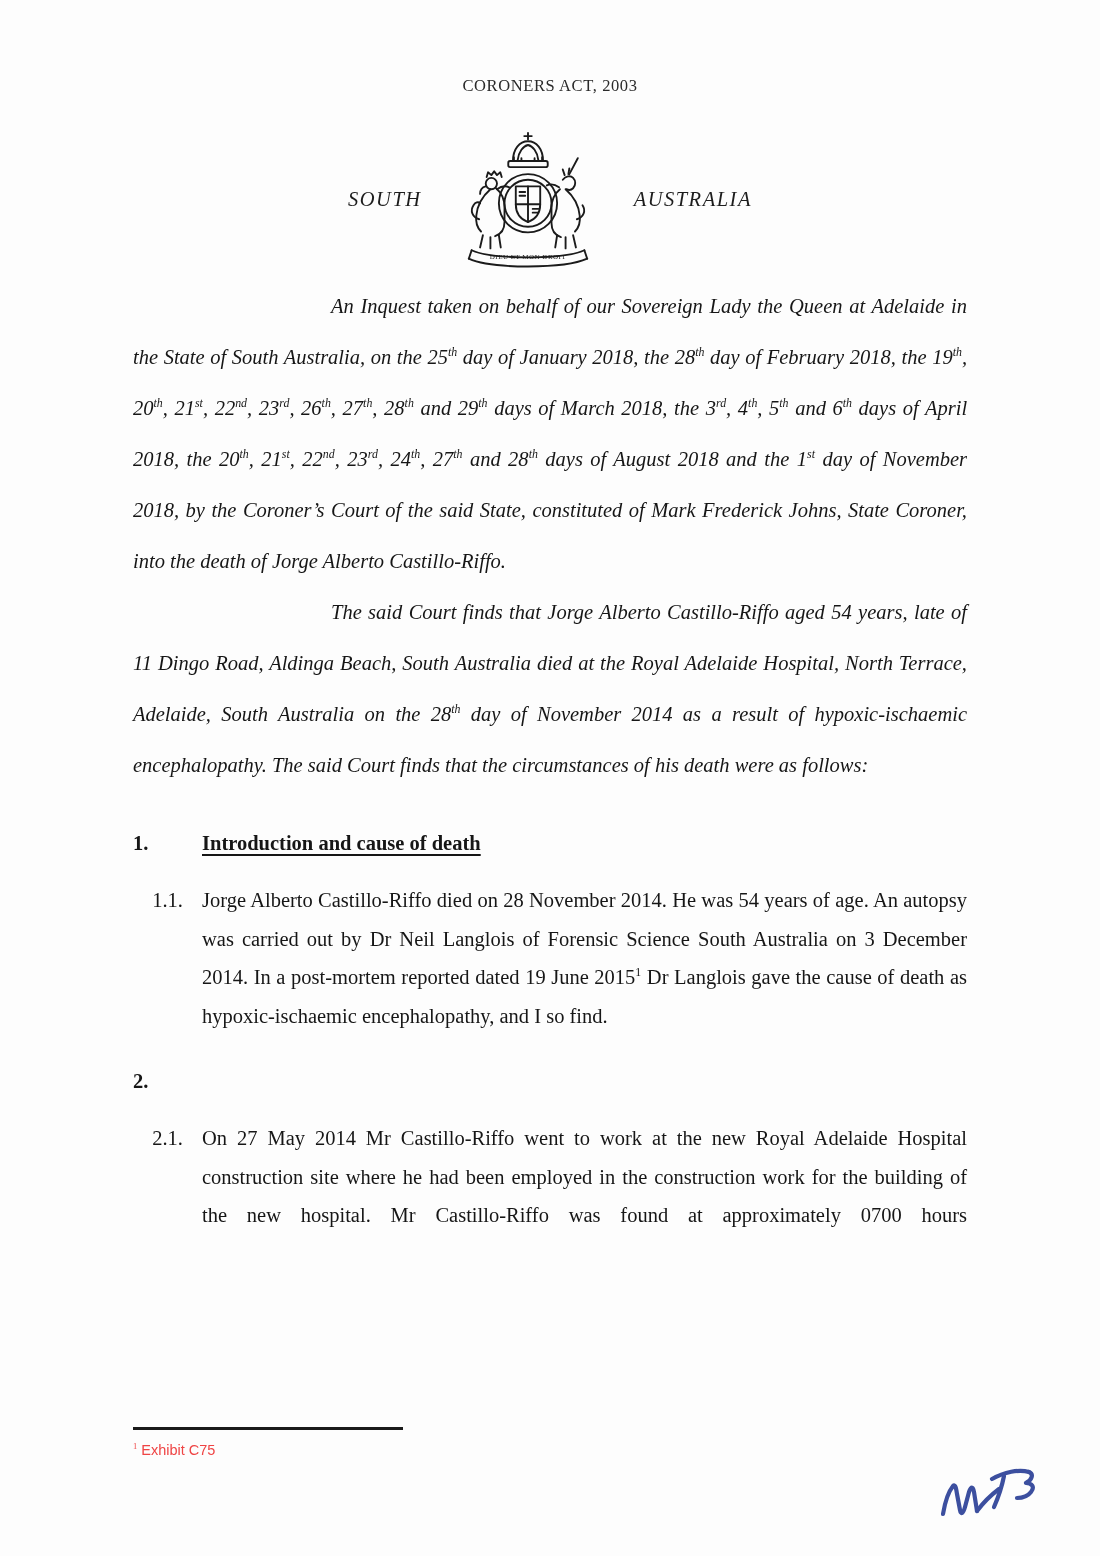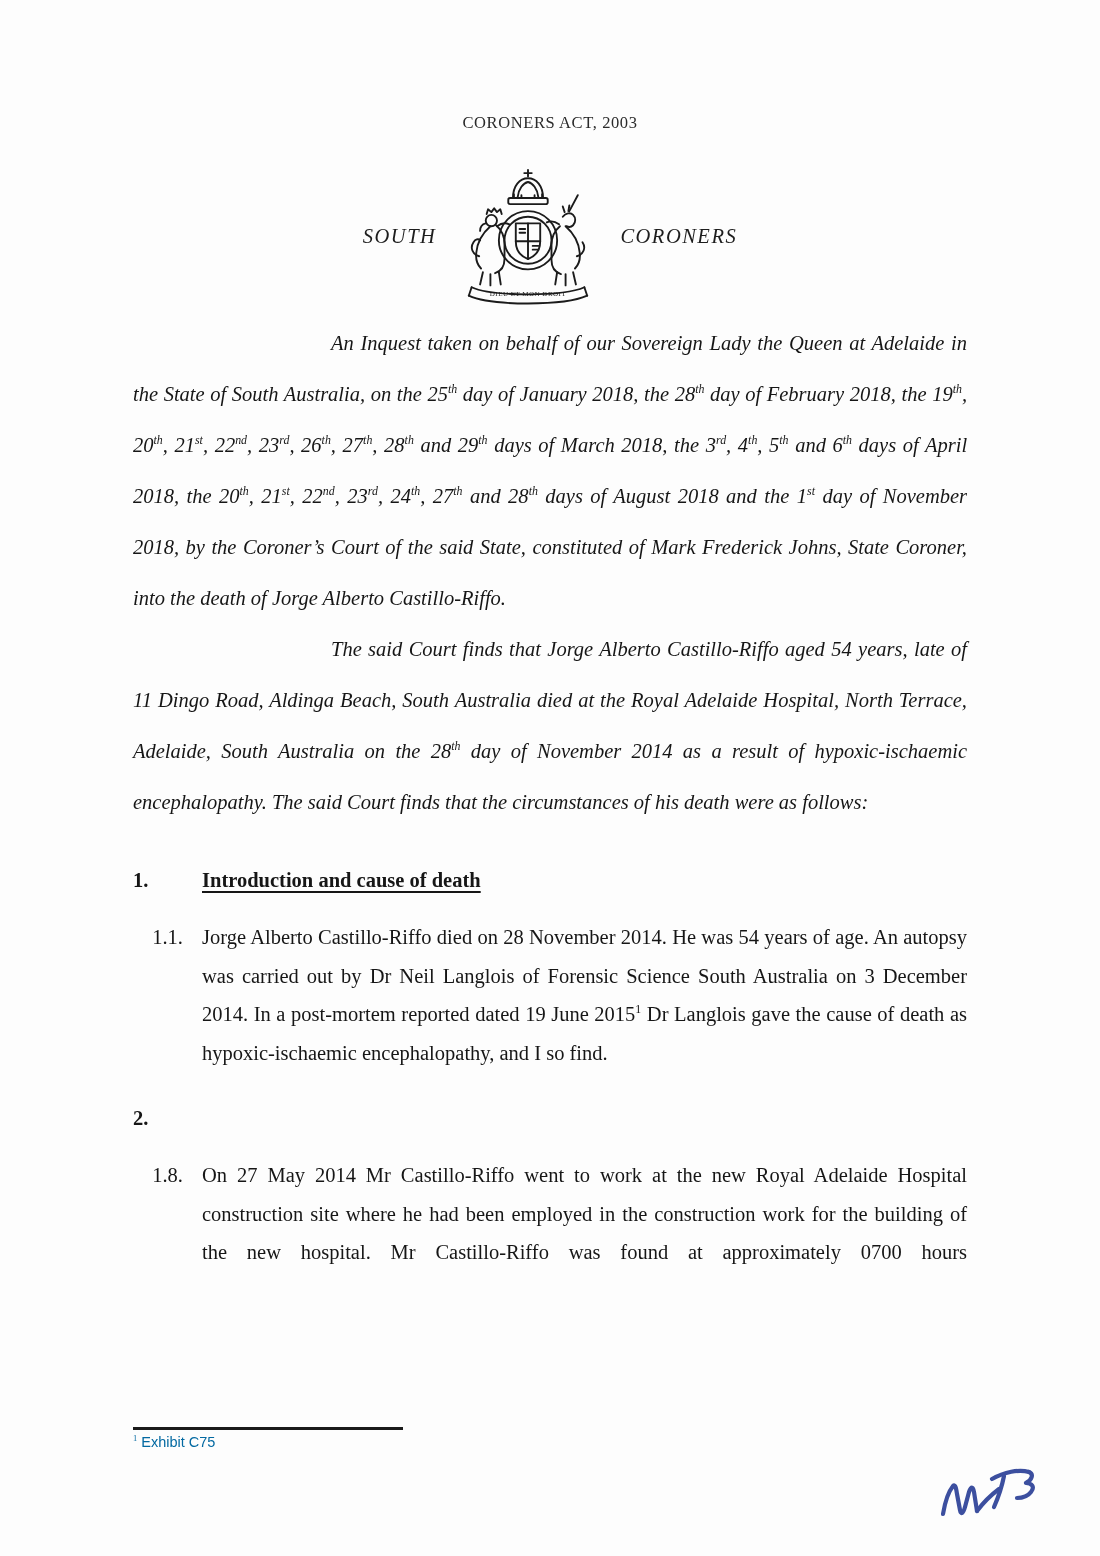--- a/index.html
+++ b/index.html
@@ -2,38 +2,38 @@
 <html><head>
 <meta charset="utf-8">
 <style>
   html,body { margin:0; padding:0; background:#fdfdfd; }
   .page {
     position:relative;
     width:1100px; height:1556px;
     margin:0 auto;
     background:#fdfdfd;
     box-sizing:border-box;
-    padding:113px 133px 0 133px;
+    padding:76px 133px 0 133px;
     overflow:hidden;
     font-family:"Liberation Serif", serif;
     color:#161616;
   }
   .act-line {
     text-align:center;
     font-size:16.5px;
     letter-spacing:0.6px;
     color:#2a2a2a;
   }
   .crest-row {
     margin-top:31px;
     height:145px;
     display:flex;
     align-items:center;
     justify-content:center;
-    gap:12px;
+    gap:26px;
   }
   .state-label {
     font-style:italic;
     font-size:20.5px;
     letter-spacing:1.5px;
     color:#1d1d1d;
     white-space:nowrap;
   }
   .crest svg { display:block; }
   .doc-title {
@@ -75,24 +75,24 @@
   .numbered-para .num { width:69px; flex:none;text-align:center; }
   .numbered-para .para-text { flex:1; text-align:justify; }
   .numbered-para .para-text.justify-last { text-align-last:justify; }
   sup { font-size:0.58em; line-height:0; vertical-align:super;font-family:Liberation Serif, serif; }
   .footnote-block {
     position:absolute;
     left:133px; top:1427px;
   }
   .footnote-rule { width:270px; height:2.5px; background:#1a1a1a; }
   .footnote-text {
-    margin-top:4px;
+    margin-top:12px;
     font-family:"Liberation Sans", sans-serif;
     font-size:14.5px;
-    color:#0369a1;
+    color:#ef4444;
   }
   .signature {
     position:absolute;
     left:936px; top:1457px;
   }
   .signature svg { display:block; }
 </style>
 </head>
 <body>
 
@@ -139,41 +139,41 @@
           <path d="M133,112 l3,13 M125,114 v12 M116,112 l-2,13"></path>
           <path d="M137,95 c7,-2 10,-9 6,-15"></path>
 
           <path d="M25,128 c22,10 98,10 120,0"></path>
           <path d="M22,137 c24,11 102,11 126,0"></path>
           <path d="M25,128 l-3,9 M145,128 l3,9"></path>
         </g>
         <text x="85" y="137.5" text-anchor="middle" font-size="7.5" fill="#1b1b1b" letter-spacing="0.5">DIEU ET MON DROIT</text>
       </svg>
     </span>
-    <span class="state-label">CORONERS</span>
+    <span class="state-label">AUSTRALIA</span>
   </div>
 
 
   <p class="preamble first">An Inquest taken on behalf of our Sovereign Lady the Queen at Adelaide in the State of South Australia, on the 25<sup>th</sup> day of January 2018, the 28<sup>th</sup> day of February 2018, the 19<sup>th</sup>, 20<sup>th</sup>, 21<sup>st</sup>, 22<sup>nd</sup>, 23<sup>rd</sup>, 26<sup>th</sup>, 27<sup>th</sup>, 28<sup>th</sup> and 29<sup>th</sup> days of March 2018, the 3<sup>rd</sup>, 4<sup>th</sup>, 5<sup>th</sup> and 6<sup>th</sup> days of April 2018, the 20<sup>th</sup>, 21<sup>st</sup>, 22<sup>nd</sup>, 23<sup>rd</sup>, 24<sup>th</sup>, 27<sup>th</sup> and 28<sup>th</sup> days of August 2018 and the 1<sup>st</sup> day of November 2018, by the Coroner’s Court of the said State, constituted of Mark Frederick Johns, State Coroner, into the death of Jorge Alberto Castillo-Riffo.</p>
   <p class="preamble">The said Court finds that Jorge Alberto Castillo-Riffo aged 54 years, late of 11 Dingo Road, Aldinga Beach, South Australia died at the Royal Adelaide Hospital, North Terrace, Adelaide, South Australia on the 28<sup>th</sup> day of November 2014 as a result of hypoxic-ischaemic encephalopathy.  The said Court finds that the circumstances of his death were as follows:</p>
 
   <div class="section-heading">
     <span class="num">1.</span>
     <span class="head-text">Introduction and cause of death</span>
   </div>
   <div class="numbered-para">
     <span class="num">1.1.</span>
     <div class="para-text">Jorge Alberto Castillo-Riffo died on 28 November 2014.  He was 54 years of age.  An autopsy was carried out by Dr Neil Langlois of Forensic Science South Australia on 3 December 2014.  In a post-mortem reported dated 19 June 2015<sup>1</sup> Dr Langlois gave the cause of death as hypoxic-ischaemic encephalopathy, and I so find.</div>
   </div>
 
   <div class="section-heading sec2">
     <span class="num">2.</span>
   </div>
   <div class="numbered-para">
-    <span class="num">1.8.</span>
+    <span class="num">2.1.</span>
     <div class="para-text justify-last">On 27 May 2014 Mr Castillo-Riffo went to work at the new Royal Adelaide Hospital construction site where he had been employed in the construction work for the building of the new hospital.  Mr Castillo-Riffo was found at approximately 0700 hours</div>
   </div>
 
   <div class="footnote-block">
     <div class="footnote-rule"></div>
     <div class="footnote-text"><sup>1</sup> <span>Exhibit C75</span></div>
   </div>
 
   <div class="signature">
     <svg width="105" height="66" viewBox="0 0 105 66" aria-hidden="true">

